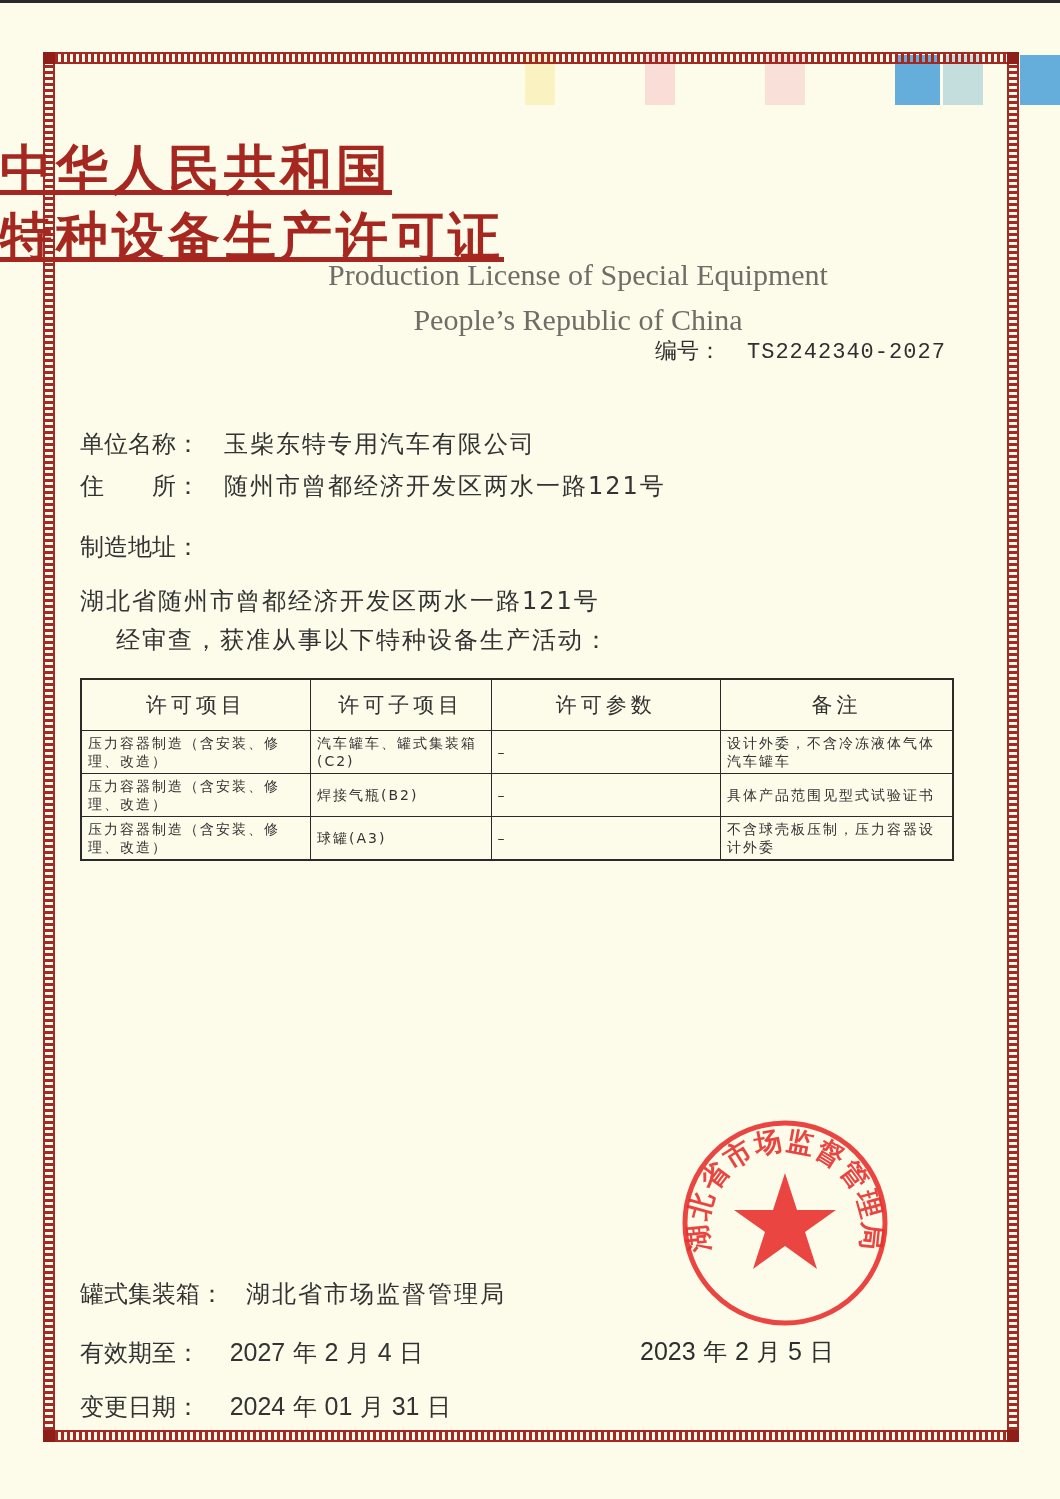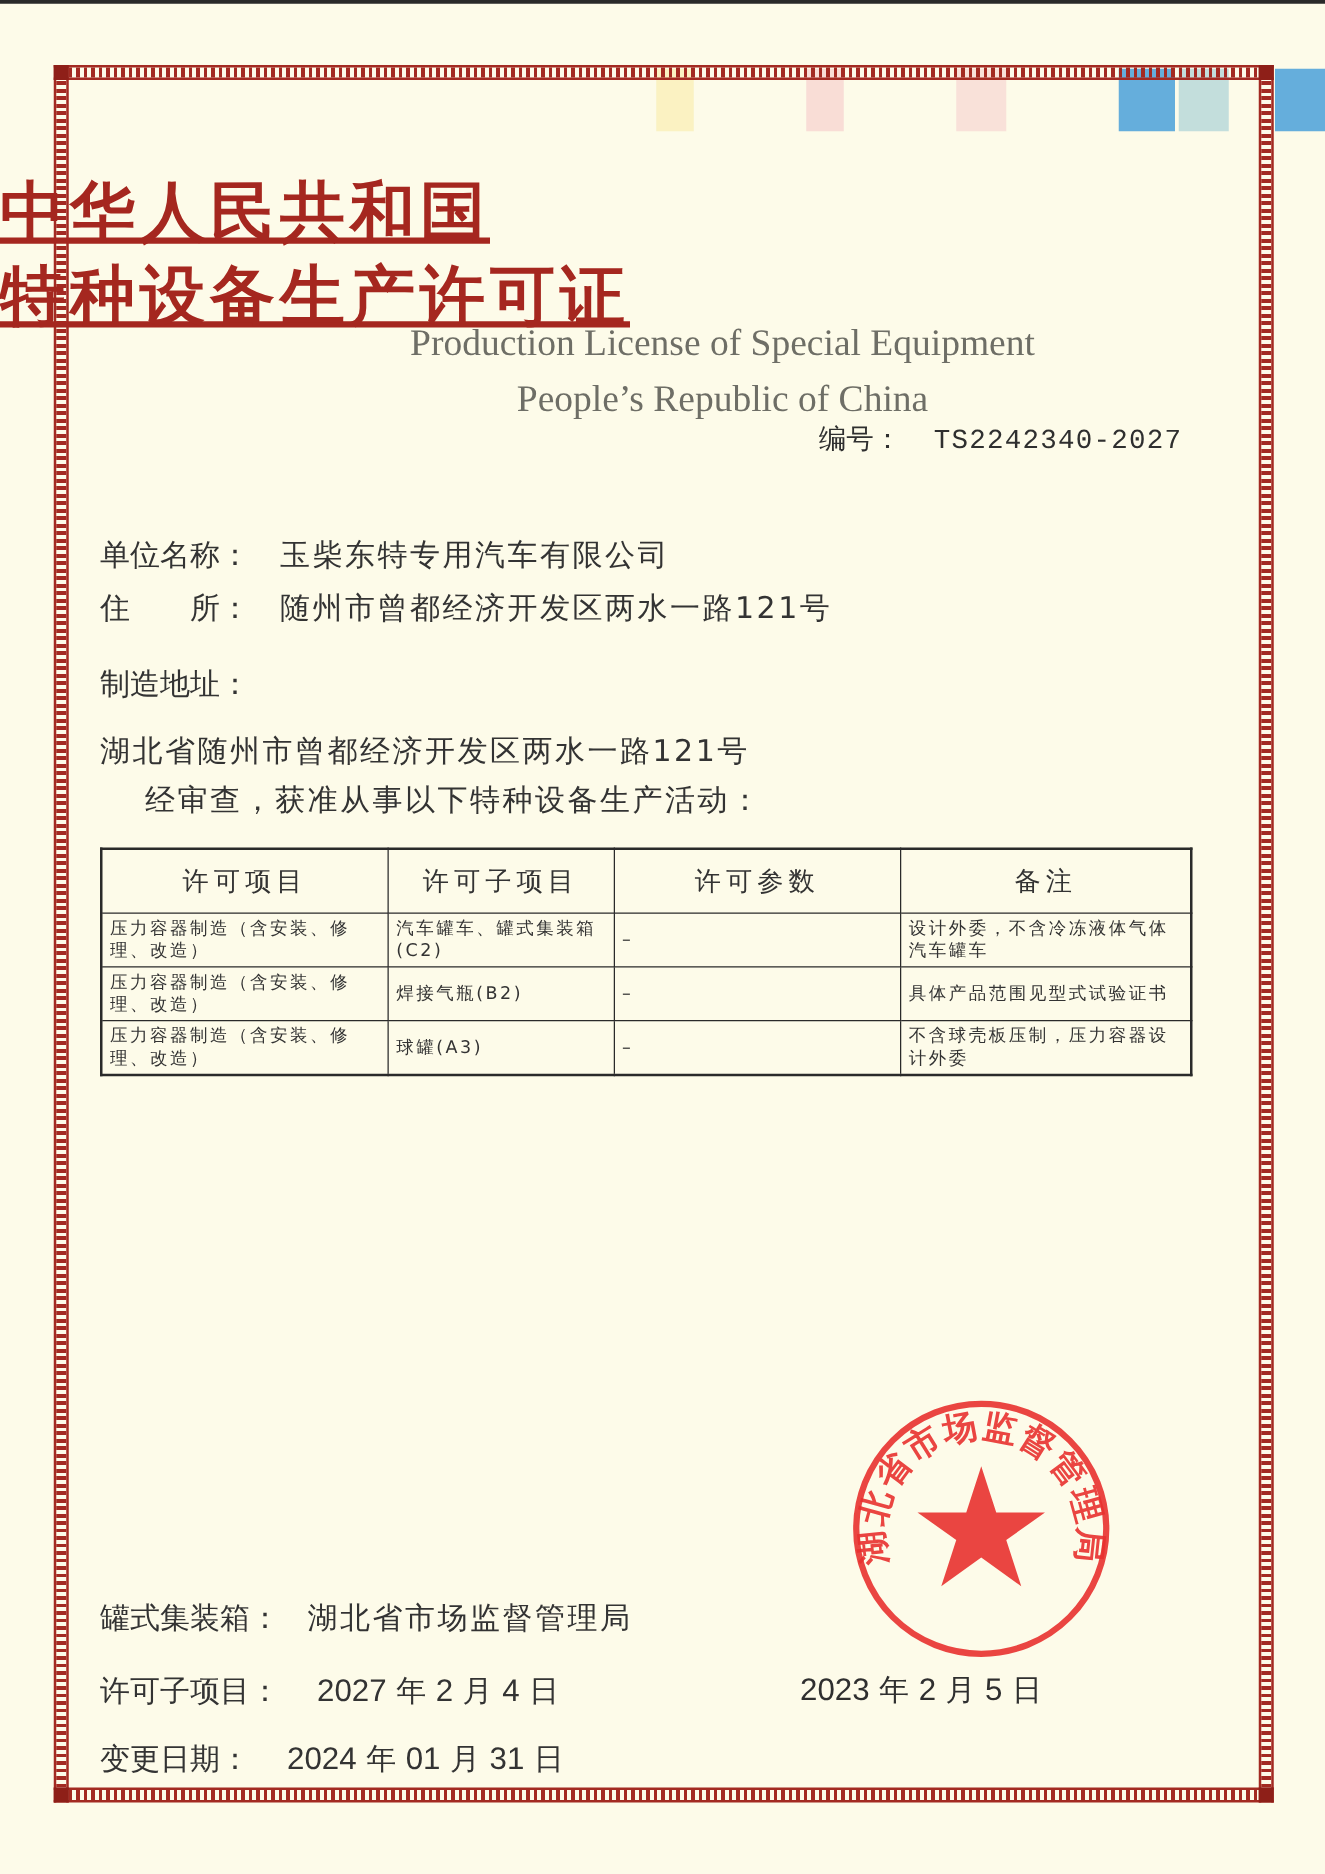--- a/index.html
+++ b/index.html
@@ -182,21 +182,21 @@
   <polygon points="105,55 117,92 156,92 125,114 137,151 105,128 73,151 85,114 54,92 93,92" fill="#e8312f" opacity="0.9"></polygon>
   <text font-family="DejaVu Sans, sans-serif" font-size="27" font-weight="bold" fill="#e8312f" opacity="0.9" letter-spacing="2">
     <textPath href="#sealArc" startOffset="50%" text-anchor="middle">湖北省市场监督管理局</textPath>
   </text>
 </svg>
 
 <div class="bottom-field" style="top:1278px">
   <span>罐式集装箱：</span><span class="val" style="letter-spacing:2px">湖北省市场监督管理局</span>
 </div>
 <div class="bottom-field" style="top:1337px">
-  <span>许可子项目：</span>
+  <span>有效期至：</span>
   <span class="val date-num">2027</span>
   <span>年</span>
   <span class="date-num">2</span>
   <span>月</span>
   <span class="date-num">4</span>
   <span>日</span>
 </div>
 <div class="bottom-field" style="top:1391px">
   <span>变更日期：</span>
   <span class="val date-num">2024</span>

